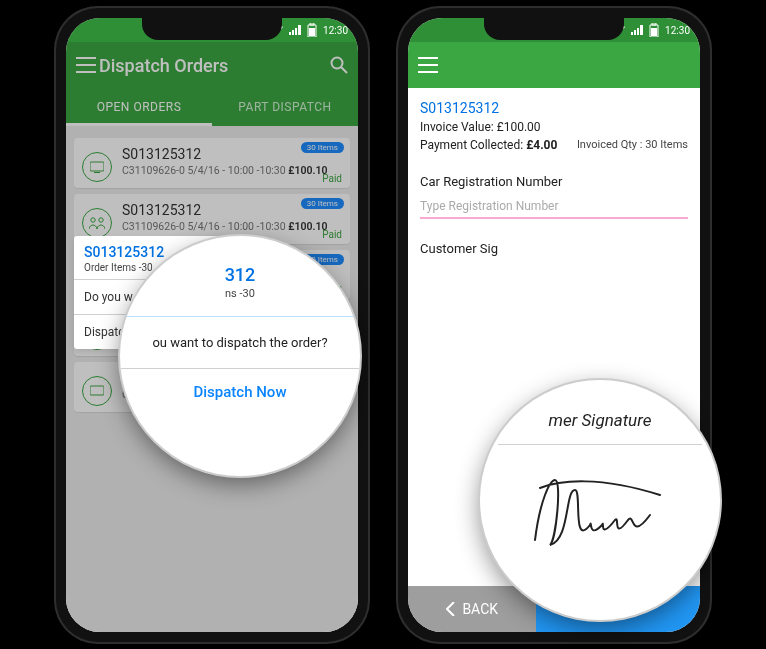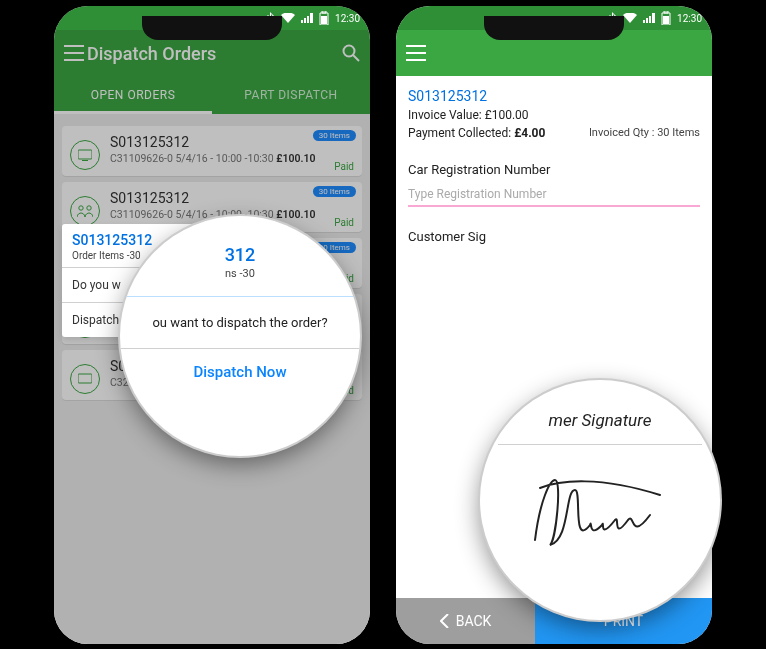--- a/index.html
+++ b/index.html
@@ -19,21 +19,21 @@
     width:766px;height:649px;
     background:var(--bg);
     position:relative;overflow:hidden;
     color:#222;
   }
   .phone{
     position:absolute;top:6px;width:316px;height:638px;
     background:var(--phone-fill);
     border-radius:44px;
     box-shadow:0 0 0 2px #2E2E2E inset;
-    padding:0;
+    padding:12px;
   }
   .phone.p1{left:54px;}
   .phone.p2{left:396px;}
   .notch{
     position:absolute;top:10px;left:50%;transform:translateX(-50%);
     width:140px;height:24px;border-radius:0 0 16px 16px;background:var(--phone-fill);z-index:40;
   }
   .screen{
     width:100%;height:100%;border-radius:34px;overflow:hidden;position:relative;background:#fff;
   }
@@ -91,21 +91,21 @@
   .dialog .d-head{padding:8px 10px 2px;color:var(--blue-dark);font-weight:500;font-size:14px;}
   .dialog .d-items{padding:0 10px 6px;font-size:10px;color:#444;}
   .dialog .divider{height:1px;background:var(--divider);}
   .dialog .d-q{padding:10px;font-size:12px;color:#333;}
   .dialog .d-later{padding:10px;font-size:12px;color:#333;}
   .magnifier{
     position:absolute;width:240px;height:240px;border-radius:50%;
     background:#fff;z-index:60;overflow:hidden;
     box-shadow:0 0 0 2px #ccc, 0 8px 24px rgba(0,0,0,.45);
   }
-  .mag1{left:120px;top:216px;}
+  .mag1{left:120px;top:236px;}
   .mag1 .m-content{padding:28px 26px 0;}
   .m-id{color:var(--blue-dark);font-size:18px;font-weight:500;text-align:center;}
   .m-items{font-size:11px;margin-top:2px;text-align:center;color:#444;}
   .m-div{height:1px;background:#BBDFFF;margin:16px 0 0;}
   .m-line{font-size:13px;padding:18px 26px;text-align:center;}
   .m-actions{display:flex;border-top:1px solid var(--divider);}
   .m-btn{flex:1;text-align:center;padding:14px 4px;font-size:15px;}
   .m-btn.later{color:#555;border-right:1px solid var(--divider);}
   .m-btn.now{color:var(--blue);font-weight:500;}
   .form{padding:10px 12px;overflow:hidden;font-size:13px;height:calc(100% - 70px - 46px);}

